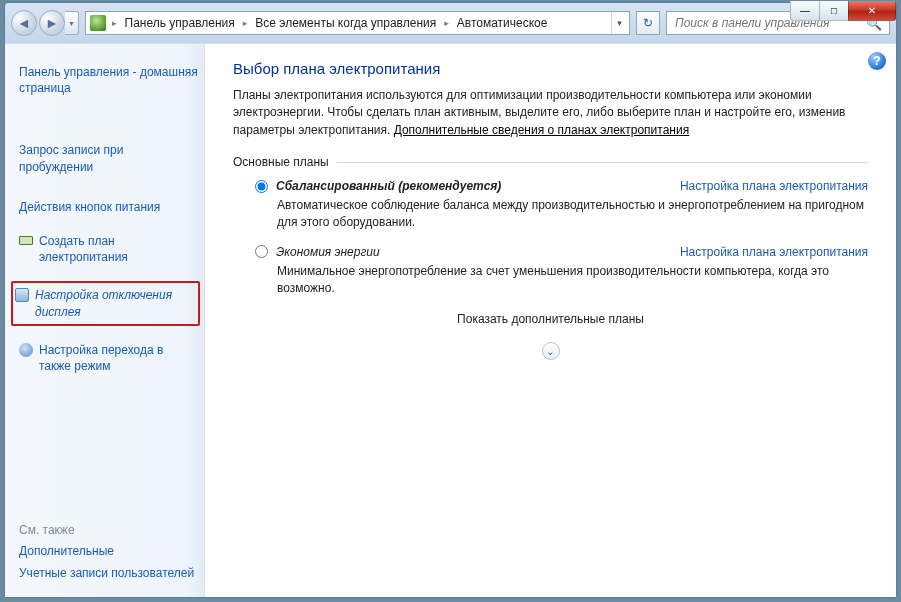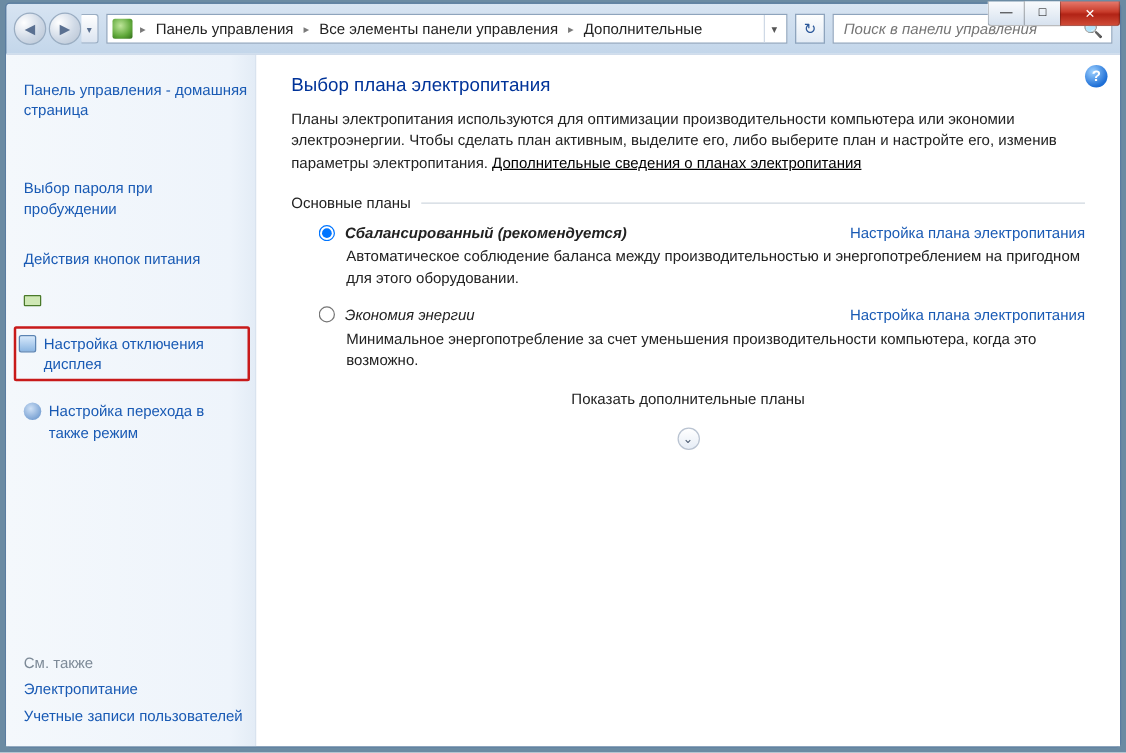--- a/index.html
+++ b/index.html
@@ -145,20 +145,21 @@
     margin-top:1px;
   }
   .battery-small {
     border:1px solid #4a7a2a; background:#cfe8b5; width:14px;height:9px;margin-top:3px;position:relative;border-radius:1px;
   }
   .highlight-box {
     border:2px solid #c81a1a;
     border-radius:2px;
     padding:4px 4px 4px 2px;
     margin:4px -2px 4px -8px;
+    font-style:italic;
   }
   .see-also {
     margin-top:auto;
     padding-top:10px;
   }
   .see-also-h { color:#7d8a97; font-size:12px; margin-bottom:4px; }
   
   .main {
     flex:1;
     padding:16px 28px 20px 28px;
@@ -234,63 +235,64 @@
       <div class="nav-round">◄</div>
       <div class="nav-round">►</div>
       <div class="nav-drop">▾</div>
     </div>
 
     <div class="addressbar">
       <span class="cp-icon"></span>
       <span class="crumb-sep">▸</span>
       <span class="crumb">Панель управления</span>
       <span class="crumb-sep">▸</span>
-      <span class="crumb">Все элементы панели управления</span>
+      <span class="crumb">Все элементы когда управления</span>
       <span class="crumb-sep">▸</span>
-      <span class="crumb">Дополнительные</span>
+      <span class="crumb">Автоматическое</span>
       <span class="addr-drop">▾</span>
     </div>
 
     <div class="refresh-btn">
       <span>↻</span>
     </div>
 
     <div class="searchbox">
       <input type="text" placeholder="Поиск в панели управления" style="">
       <span style="color:#5a7ca0;font-size:13px;padding:0 4px;">🔍</span>
     </div>
   </div>
 
   <div class="body-area">
     <div class="sidebar">
       <a class="side-link side-home">Панель управления - домашняя страница</a>
 
       <div style="height:10px;"></div>
 
-      <a class="side-link">Выбор пароля при пробуждении</a>
+      <a class="side-link">Запрос записи при пробуждении</a>
       <a class="side-link">Действия кнопок питания</a>
       <div class="side-item">
         <span class="bullet-icon battery-small"></span>
+        <a class="side-link" style="margin:0">Создать план электропитания</a>
       </div>
 
       <div class="highlight-box">
         <div class="side-item">
           <span class="bullet-icon" style="background:linear-gradient(#d7e9fb,#8cb6e2);border:1px solid #5b84b3;border-radius:2px;"></span>
           <a class="side-link" style="margin:0">Настройка отключения дисплея</a>
         </div>
       </div>
 
       <div class="side-item">
         <span class="bullet-icon" style="background:radial-gradient(circle at 40% 35%,#cfe1f6,#5a8ac6);border-radius:50%;"></span>
         <a class="side-link" style="margin:0">Настройка перехода в также режим</a>
       </div>
 
       <div class="see-also">
         <div class="see-also-h">См. также</div>
-        <a class="side-link">Электропитание</a>
+        <a class="side-link">Дополнительные</a>
         <a class="side-link">Учетные записи пользователей</a>
       </div>
     </div>
 
     <div class="main">
       <div class="help-icon">?</div>
 
       <h1 class="page-title">Выбор плана электропитания</h1>
 
       <div class="intro">

